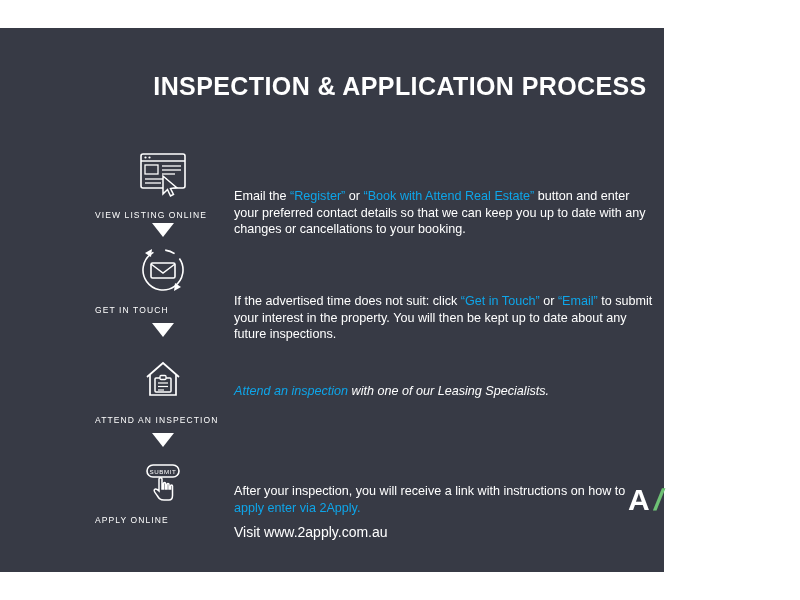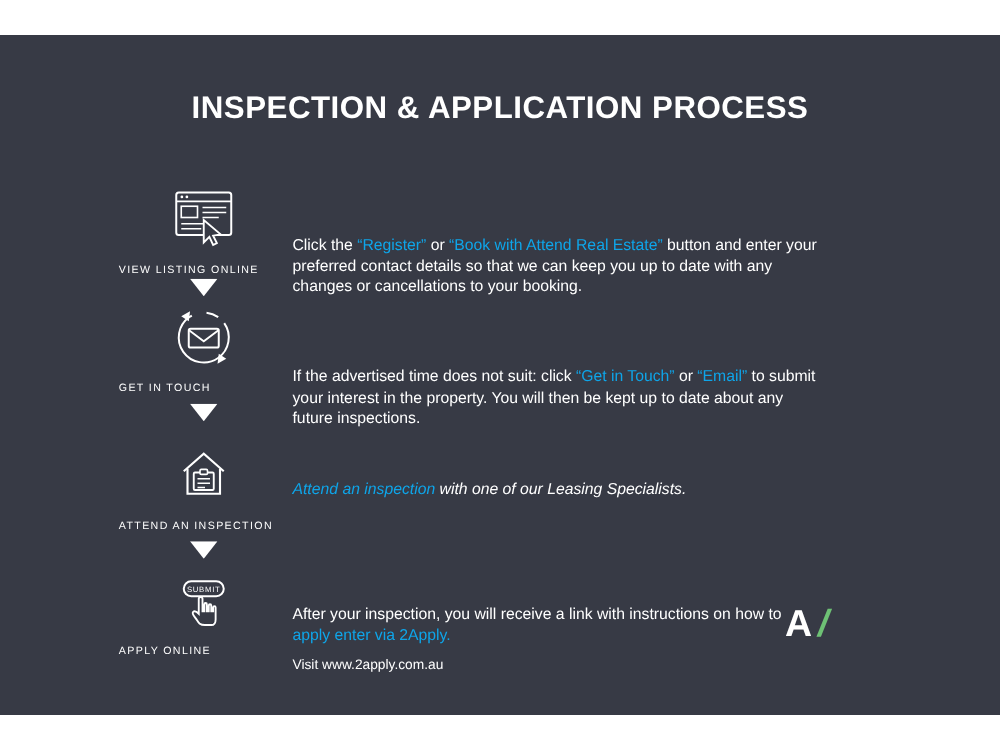--- a/index.html
+++ b/index.html
@@ -10,21 +10,21 @@
   body {
     width: 800px;
     height: 600px;
     font-family: "Liberation Sans", sans-serif;
     overflow: hidden;
   }
   #slide {
     position: absolute;
     left: 0;
     top: 28px;
-    width: 800px;
+    width: 664px;
     height: 544px;
     background: #373a45;
     color: #ffffff;
   }
   #title {
     position: absolute;
     top: 44px;
     left: 0;
     width: 800px;
     text-align: center;
@@ -71,21 +71,21 @@
   }
   .arrow {
     position: absolute;
     left: 95px;
     width: 135px;
     text-align: center;
   }
   .arrow svg { display: inline-block; }
   .sub-note {
     margin-top: 10px;
-    font-size: 11px;
+    font-size: 14px;
     line-height: 12px;
     color: #ffffff;
   }
   #logo {
     position: absolute;
     left: 628px;
     top: 452px;
     width: 140px;
     height: 40px;
     display: flex;
@@ -123,21 +123,21 @@
           <line x1="25" y1="20" x2="44" y2="20" stroke="#ffffff" stroke-width="1.3"></line>
           <line x1="25" y1="24" x2="38" y2="24" stroke="#ffffff" stroke-width="1.3"></line>
           <line x1="8" y1="29" x2="30" y2="29" stroke="#ffffff" stroke-width="1.3"></line>
           <line x1="8" y1="33" x2="24" y2="33" stroke="#ffffff" stroke-width="1.3"></line>
           <path d="M26 26 L26 44 L30.5 39.5 L33.5 46 L36.5 44.5 L33.5 38.5 L39.5 37.5 Z" fill="#373a45" stroke="#ffffff" stroke-width="1.5"></path>
         </svg>
       </div>
       <div class="icon-label">VIEW LISTING ONLINE</div>
     </div>
     <div class="text-col" style="top:40px;">
-      <span>Click the </span><span class="green">“Register”</span><span> or </span><span class="green">“Book with Attend Real Estate”</span><span> button and enter your preferred contact details so that we can keep you up to date with any changes or cancellations to your booking.</span>
+      <span>Email the </span><span class="green">“Register”</span><span> or </span><span class="green">“Book with Attend Real Estate”</span><span> button and enter your preferred contact details so that we can keep you up to date with any changes or cancellations to your booking.</span>
     </div>
   </div>
 
   <div class="arrow" style="top:195px;">
     <svg width="22" height="14" viewBox="0 0 22 14">
         <polygon points="0,0 22,0 11,14" fill="#ffffff"></polygon>
       </svg>
   </div>
 
   <div class="step" style="top:215px;">

